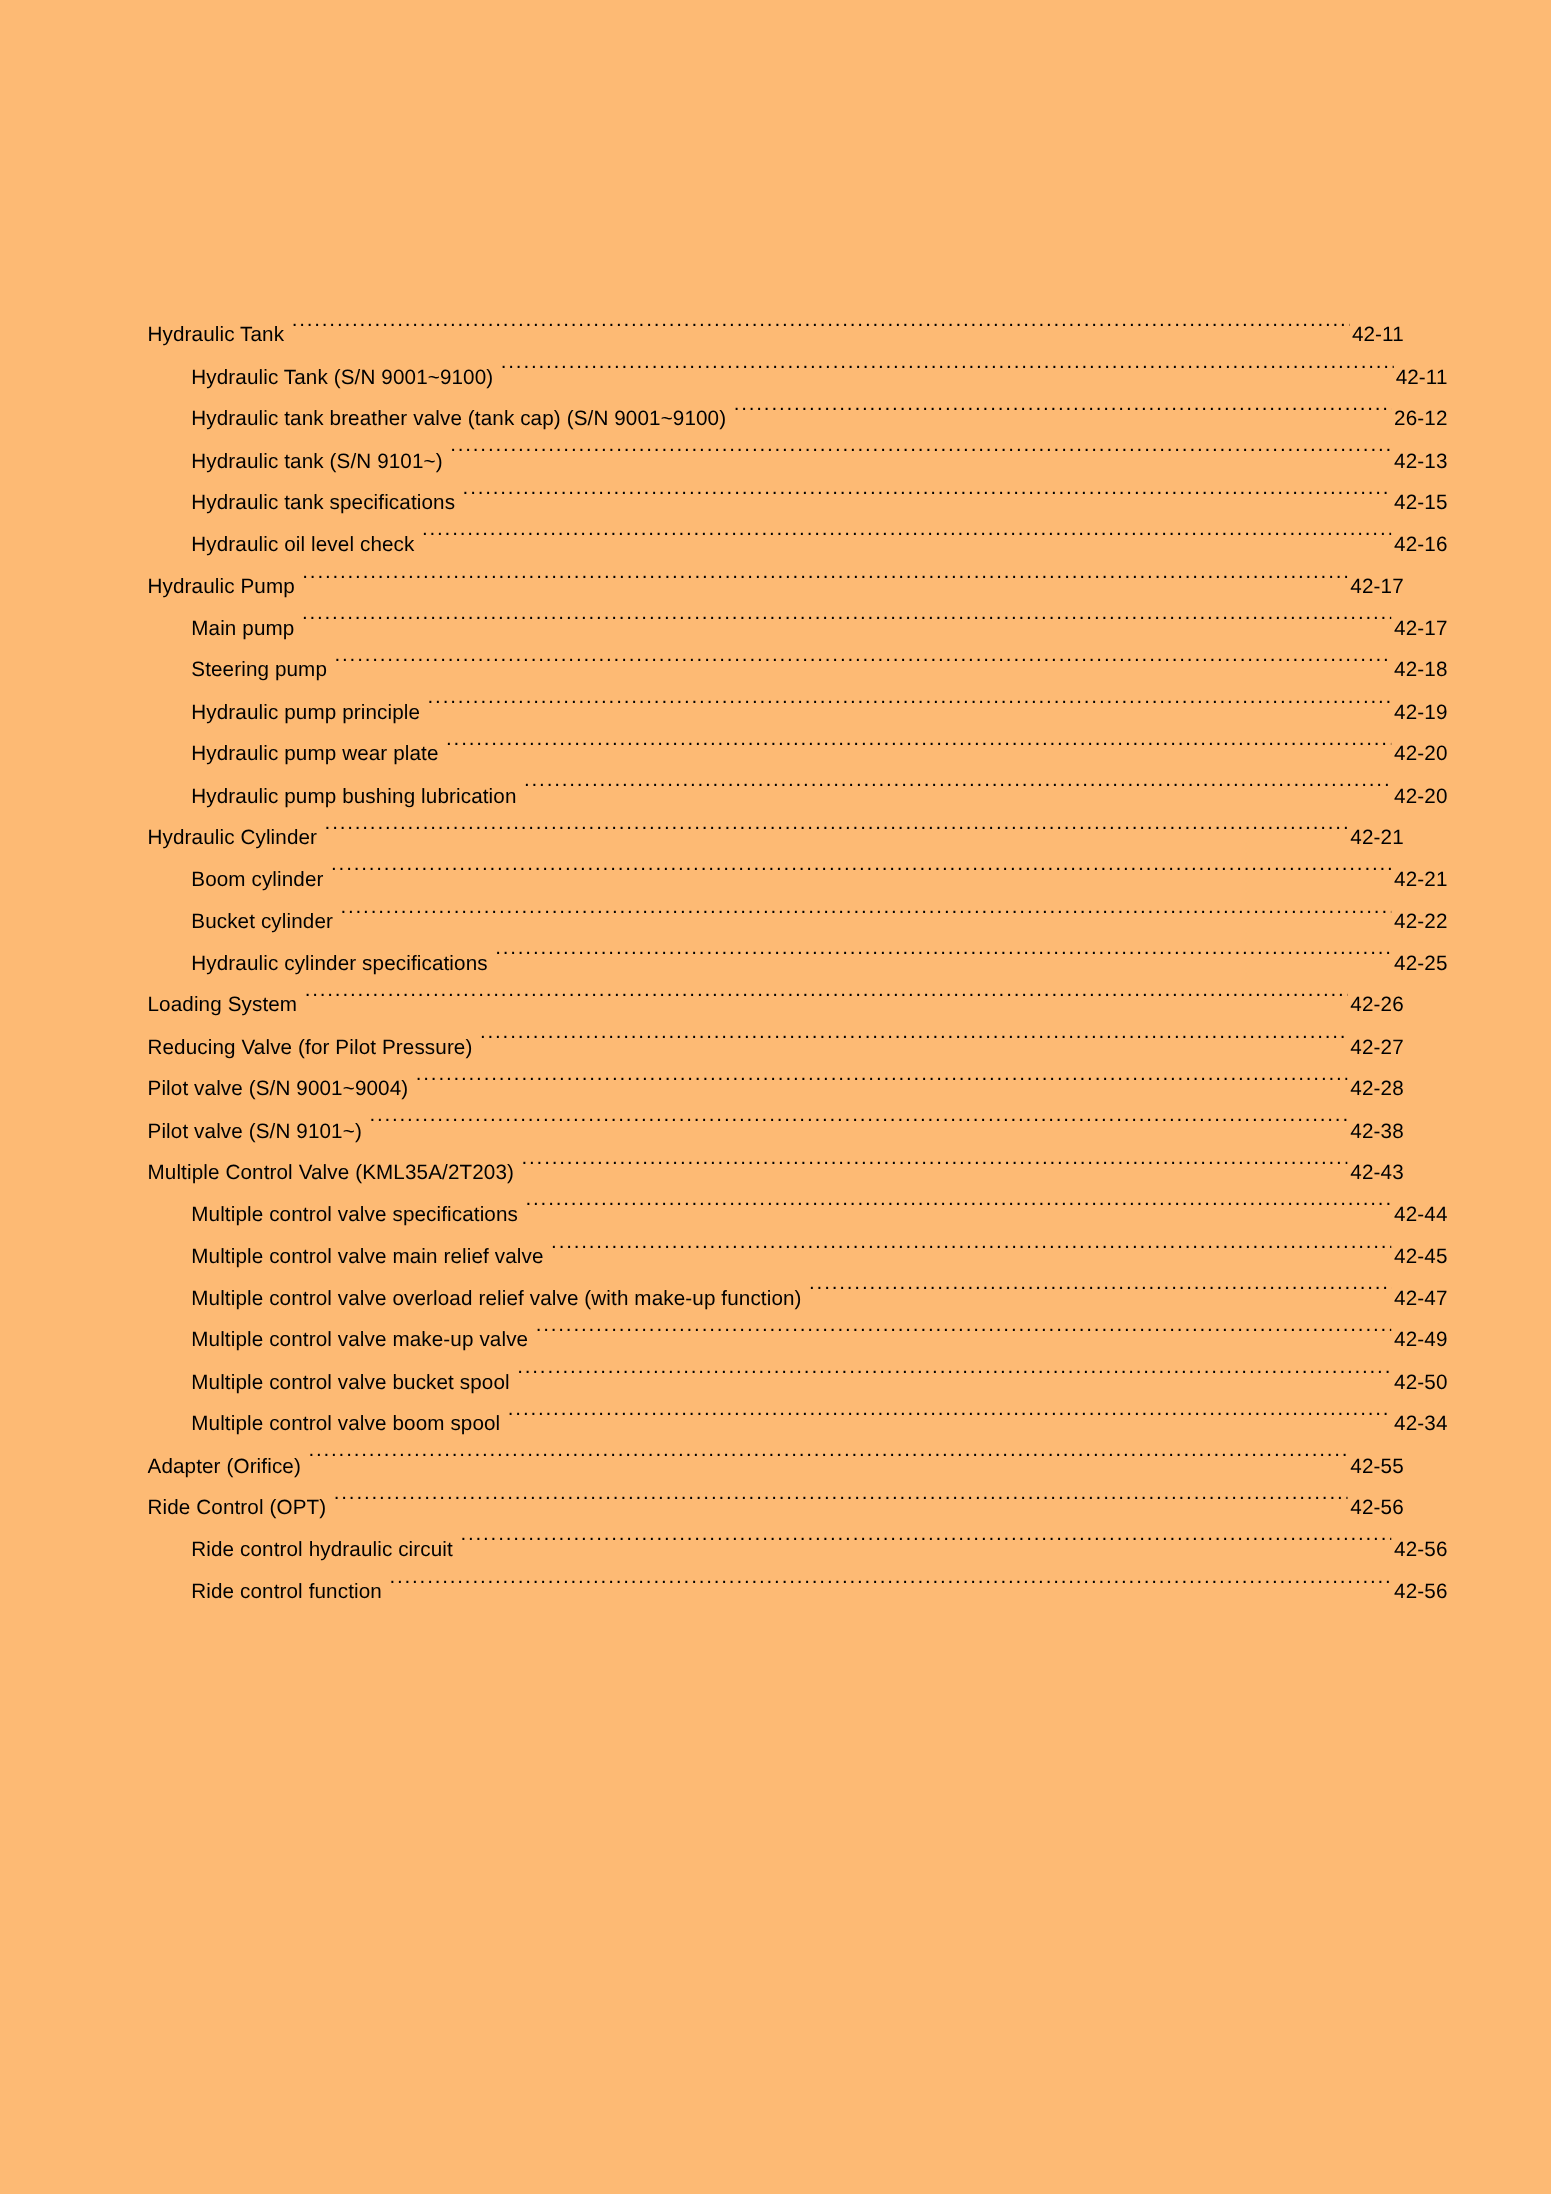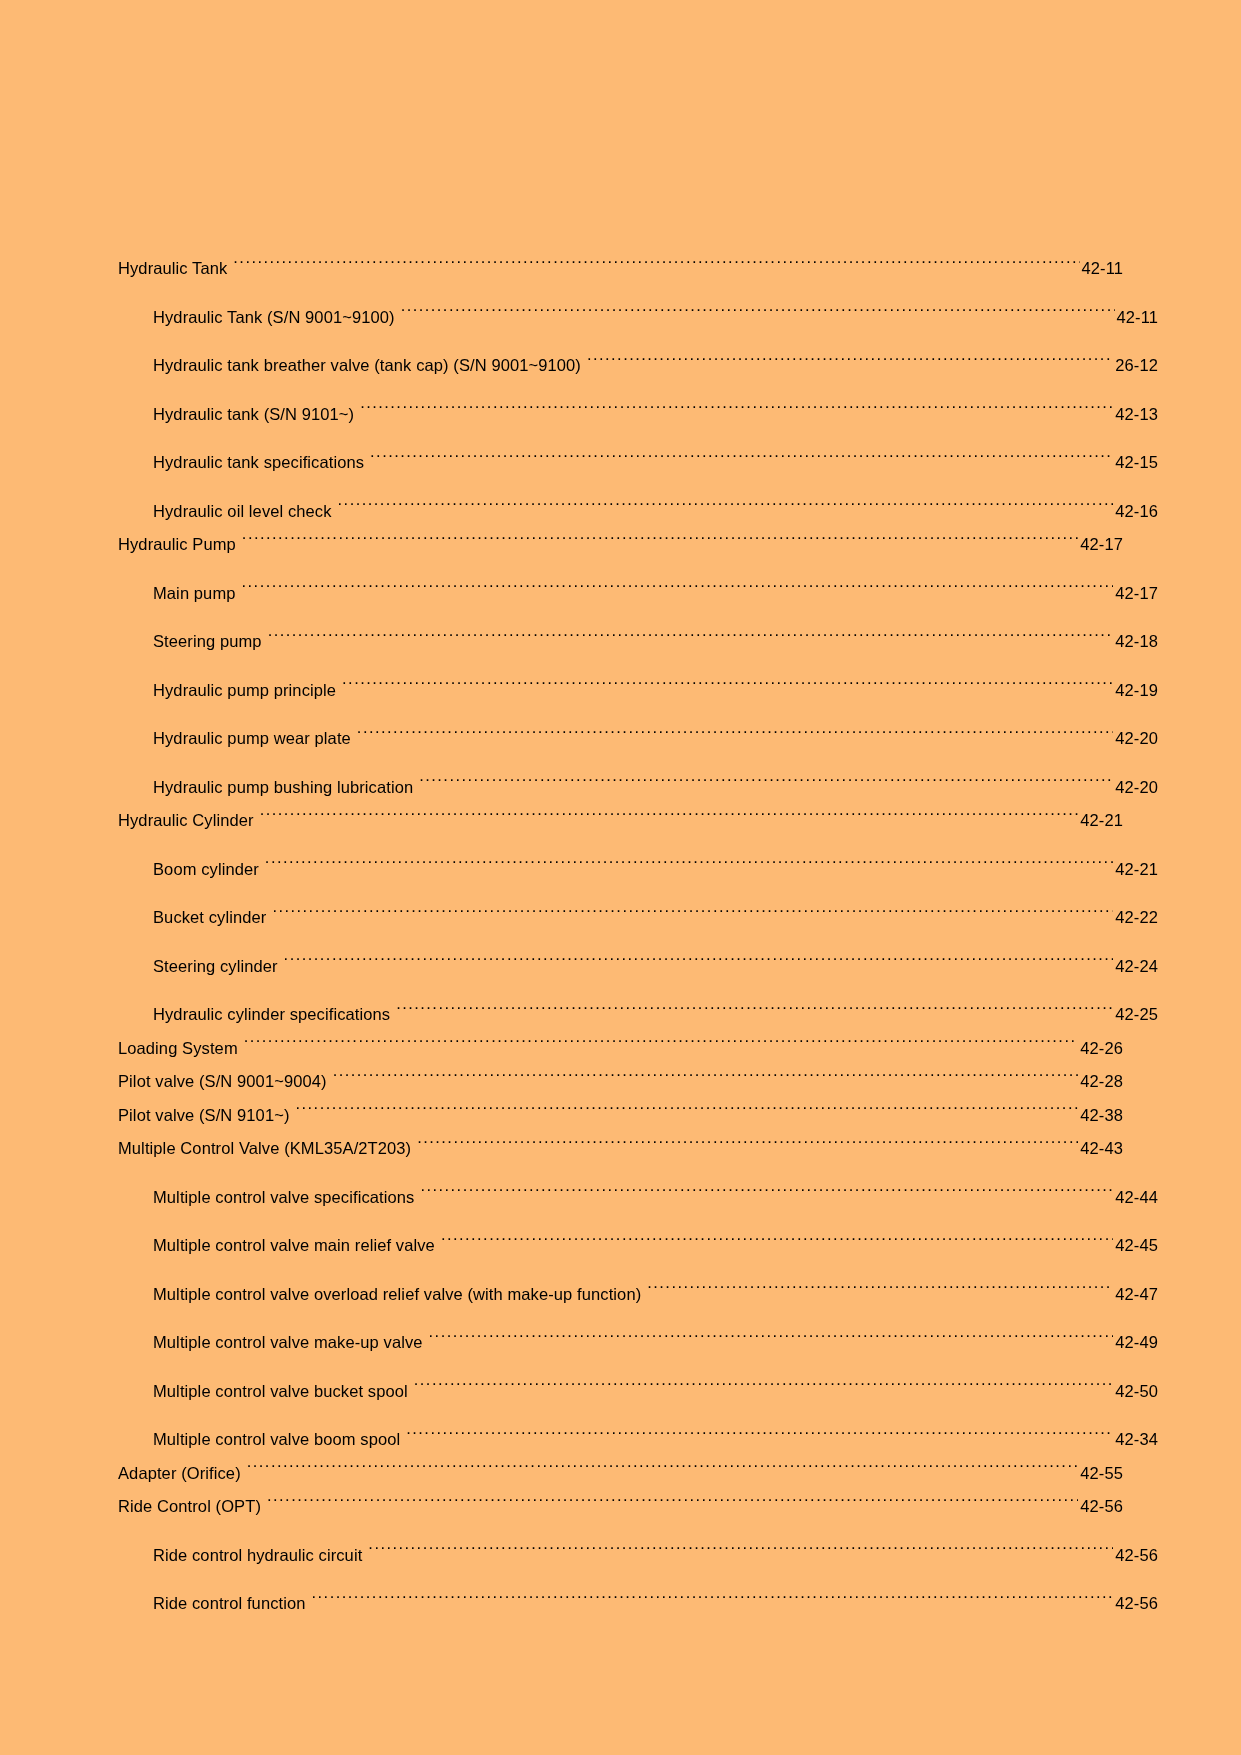--- a/index.html
+++ b/index.html
@@ -37,21 +37,20 @@
     line-height: 33.5px;
     white-space: nowrap;
     overflow: hidden;
   }
 
   .toc-row.level-1 {
     padding-left: 0;
   }
   .toc-row.level-2 {
     padding-left: 35px;
-    margin-top: 15px;
   }
 
   .toc-title {
     flex: 0 0 auto;
     letter-spacing: 0.1px;
   }
 
   
   .toc-gap {
     flex: 0 0 auto;
@@ -174,36 +173,36 @@
         <span class="toc-leader"></span>
         <span class="toc-page">42-21</span>
       </div>
       <div class="toc-row level-2">
         <span class="toc-title">Bucket cylinder</span>
         <span class="toc-gap"></span>
         <span class="toc-leader"></span>
         <span class="toc-page">42-22</span>
       </div>
       <div class="toc-row level-2">
-        <span class="toc-title">Steering cylinder</span>
-        <span class="toc-gap"></span>
-        <span class="toc-leader"></span>
-        <span class="toc-page">42-24</span>
-      </div>
-      <div class="toc-row level-2">
         <span class="toc-title">Hydraulic cylinder specifications</span>
         <span class="toc-gap"></span>
         <span class="toc-leader"></span>
         <span class="toc-page">42-25</span>
       </div>
       <div class="toc-row level-1">
         <span class="toc-title">Loading System</span>
         <span class="toc-gap"></span>
         <span class="toc-leader"></span>
         <span class="toc-page">42-26</span>
+      </div>
+      <div class="toc-row level-1">
+        <span class="toc-title">Reducing Valve (for Pilot Pressure)</span>
+        <span class="toc-gap"></span>
+        <span class="toc-leader"></span>
+        <span class="toc-page">42-27</span>
       </div>
       <div class="toc-row level-1">
         <span class="toc-title">Pilot valve (S/N 9001~9004)</span>
         <span class="toc-gap"></span>
         <span class="toc-leader"></span>
         <span class="toc-page">42-28</span>
       </div>
       <div class="toc-row level-1">
         <span class="toc-title">Pilot valve (S/N 9101~)</span>
         <span class="toc-gap"></span>

